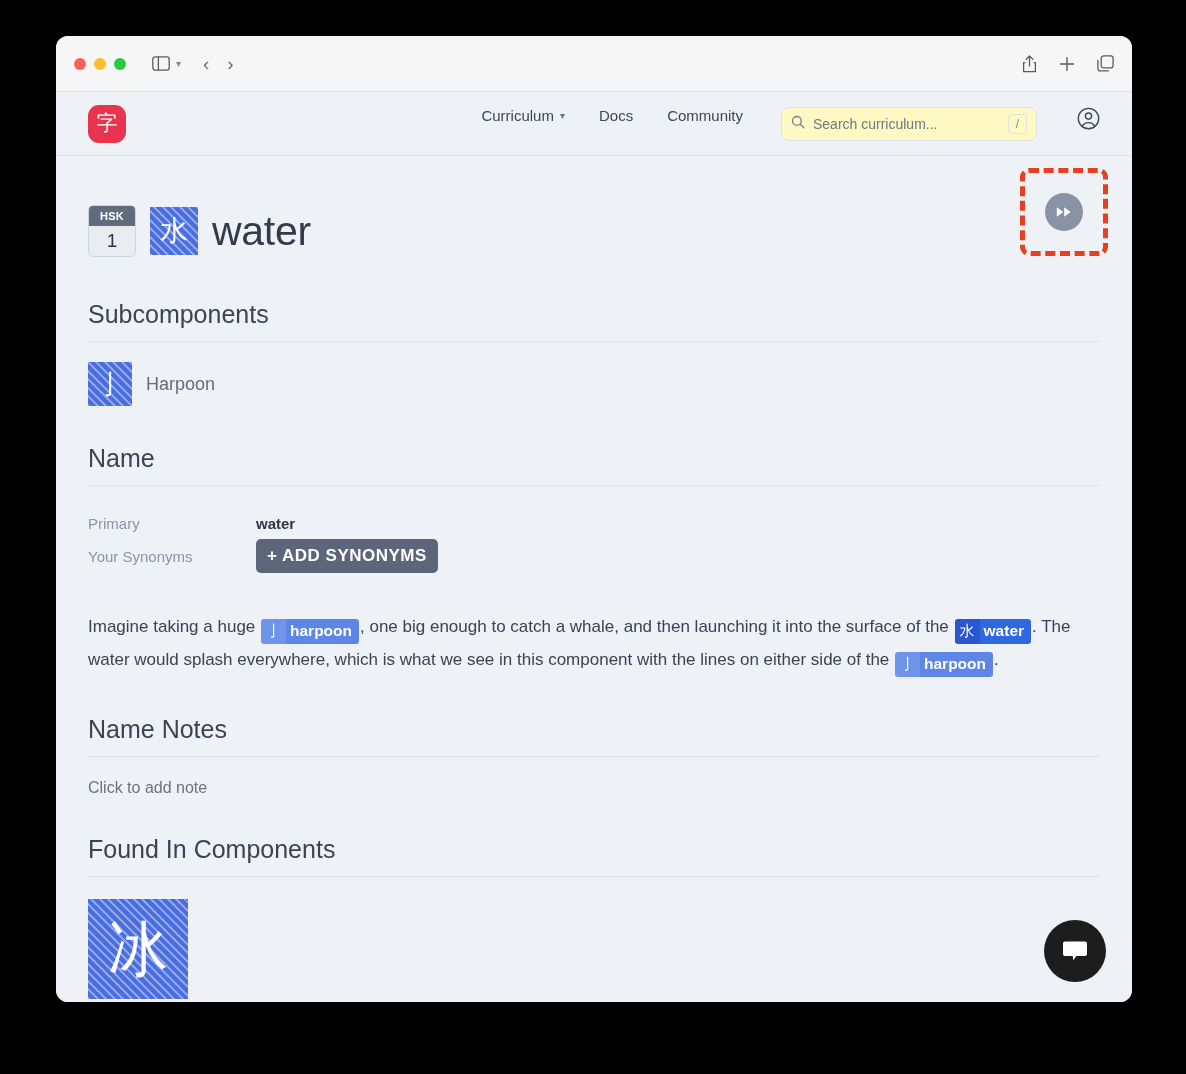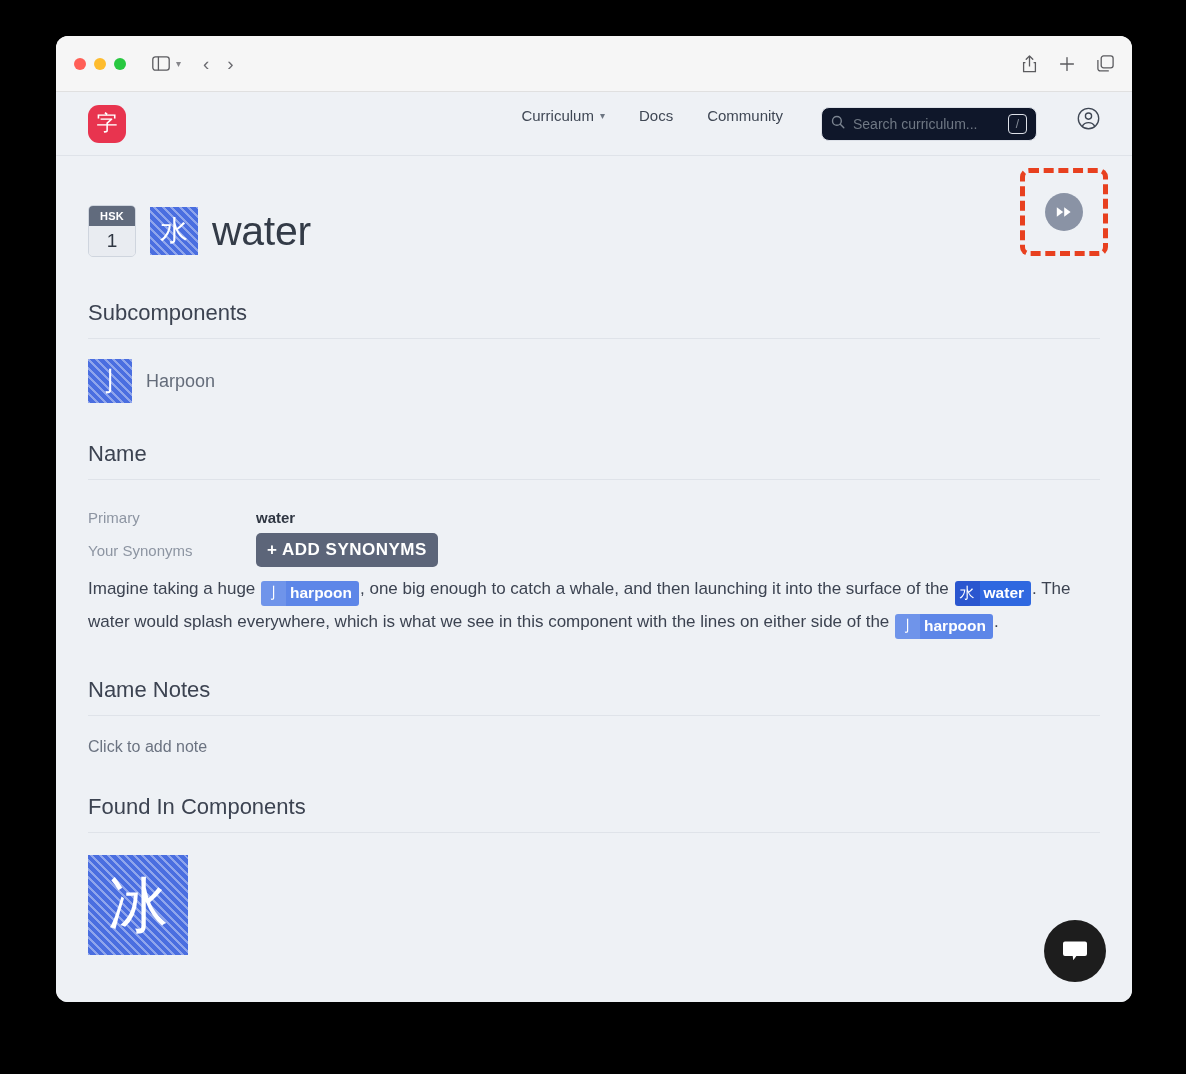--- a/index.html
+++ b/index.html
@@ -128,23 +128,23 @@
     font-size: 15px;
     color: #3f4754;
     display: flex;
     align-items: center;
     gap: 6px;
     white-space: nowrap;
   }
   .nav-chevron { font-size: 10px; color: #6d7682; }
 
   .search-box {
-    width: 216px;
+    width: 256px;
     height: 34px;
-    background: #0f172a;
+    background: #fef9c3;
     border: 1px solid #dde1e8;
     border-radius: 8px;
     display: flex;
     align-items: center;
     padding: 0 9px;
     gap: 8px;
     margin-left: 4px;
   }
   .search-placeholder {
     font-size: 14px;
@@ -260,21 +260,21 @@
     border-radius: 50%;
     background: #8a93a5;
     display: flex;
     align-items: center;
     justify-content: center;
     color: #ffffff;
   }
 
   
   .section-head {
-    font-size: 22px;
+    font-size: 25px;
     color: #3c4351;
     font-weight: normal;
     margin-top: 38px;
     padding-bottom: 12px;
     border-bottom: 1px solid #dfe3e9;
   }
 
   .subcomp-row {
     display: flex;
     align-items: center;
@@ -303,21 +303,21 @@
     font-weight: bold;
     letter-spacing: 0.5px;
     padding: 7px 11px;
     border-radius: 5px;
     border: none;
     font-family: inherit;
   }
 
   
   .mnemonic {
-    margin-top: 6px;
+    margin-top: 38px;
     font-size: 17px;
     line-height: 32px;
     color: #3c4351;
     max-width: 1010px;
   }
   .chip {
     display: inline-flex;
     align-items: center;
     vertical-align: -4px;
     border-radius: 3px;

